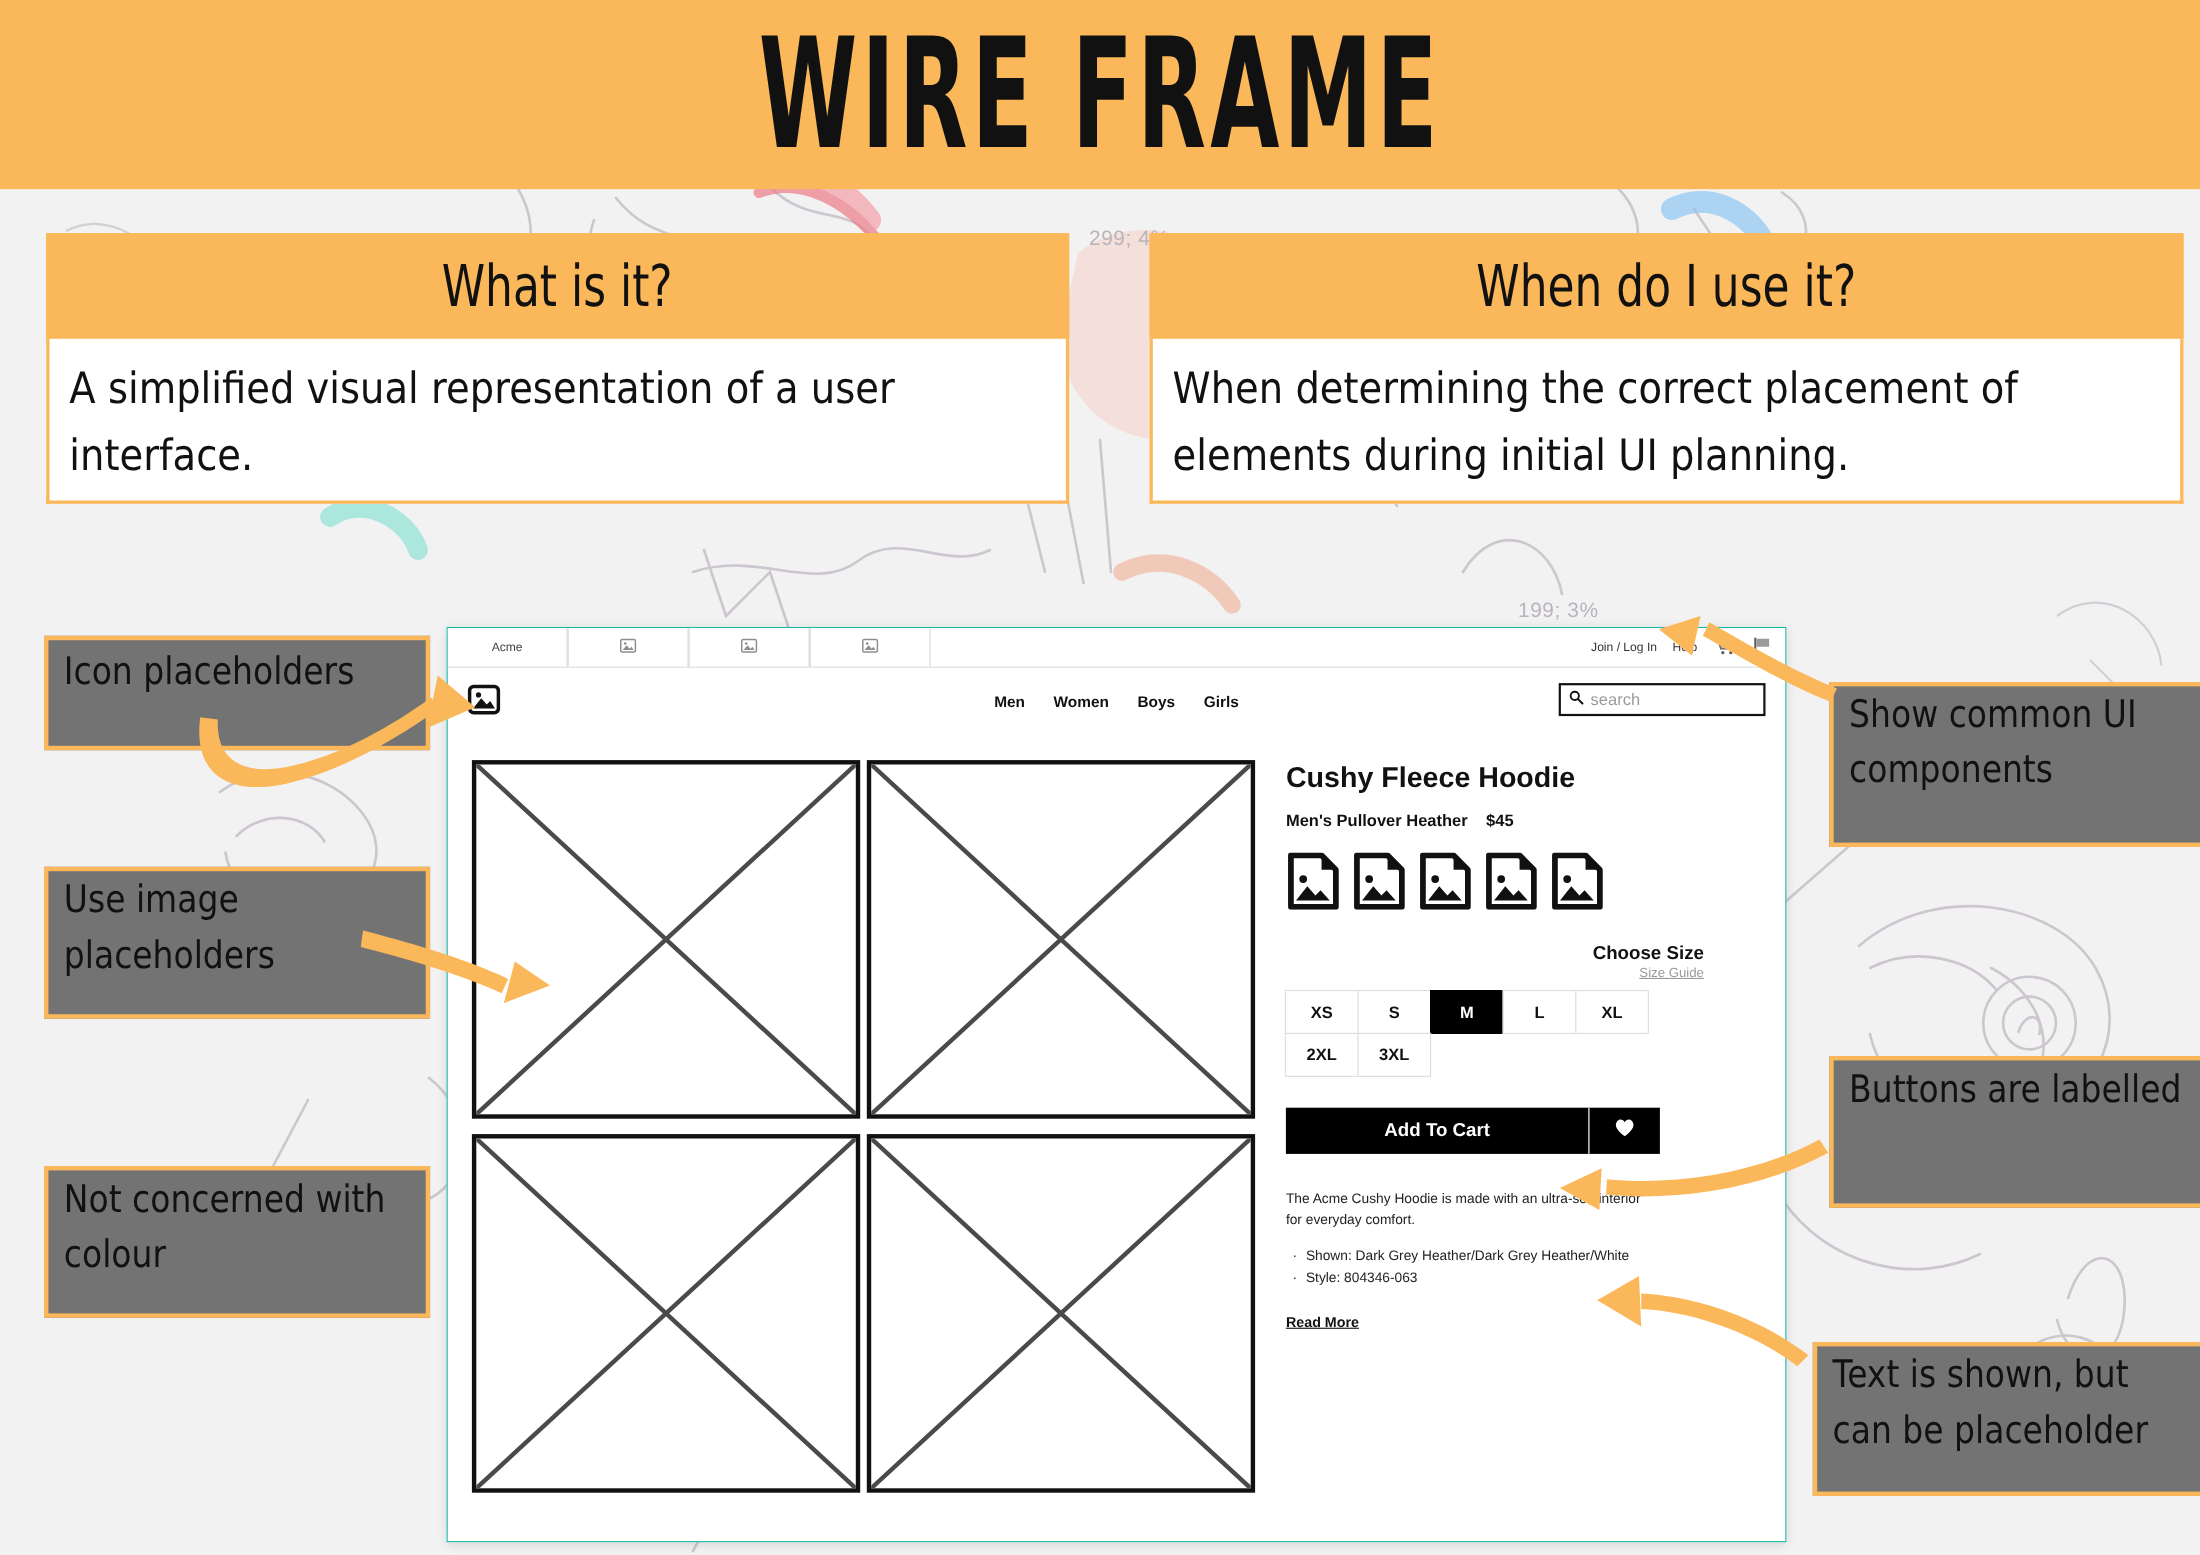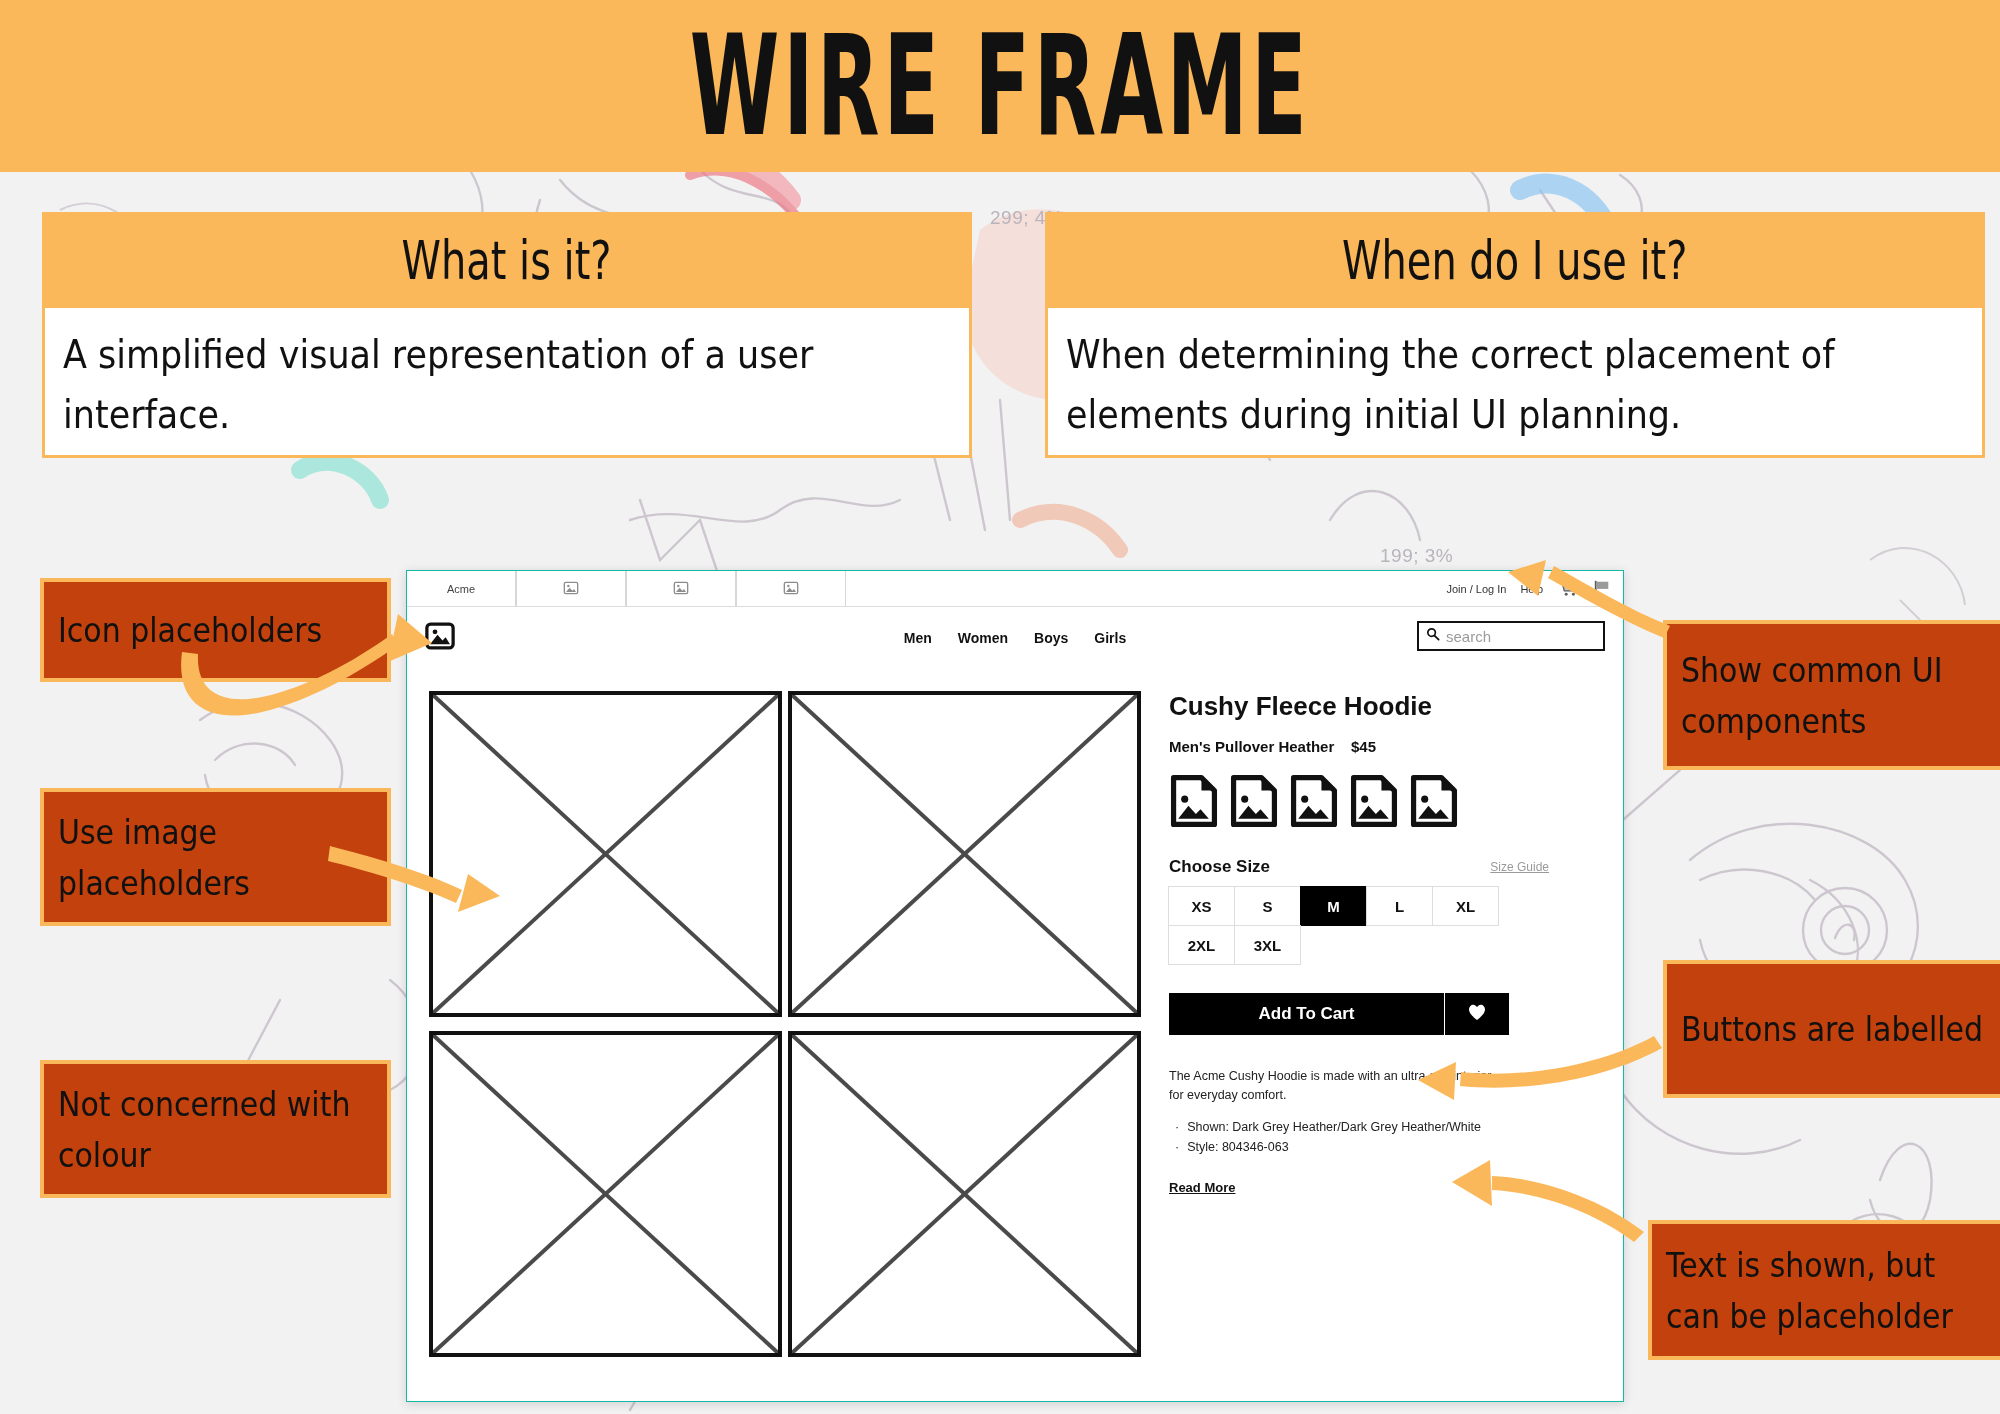--- a/index.html
+++ b/index.html
@@ -47,23 +47,23 @@
     display:block;font-size:35px;line-height:1.55;color:#111;
     font-family:"DejaVu Sans", sans-serif;
     transform:scaleY(1.12);transform-origin:left top;
   }
 
   #card-what{left:42px;top:212px;width:930px;}
   #card-when{left:1045px;top:212px;width:940px;}
 
   
   .callout{
-    position:absolute;z-index:9;background:#c2410c;
+    position:absolute;z-index:9;background:#737373;
     border:4px solid #fbb85a;
-    display:flex;align-items:center;
+    display:flex;
     padding:10px 14px;
   }
   .callout span{
     font-size:30px;line-height:1.45;color:#111;
     font-family:"DejaVu Sans", sans-serif;
     transform:scaleY(1.15);transform-origin:left center;
   }
   #callout-icon-ph{left:40px;top:578px;width:315px;height:76px;}
   #callout-image-ph{left:40px;top:788px;width:315px;height:110px;}
   #callout-colour{left:40px;top:1060px;width:315px;height:110px;}
@@ -110,21 +110,21 @@
   #gallery{display:grid;grid-template-columns:345px 345px;gap:14px;}
   .img-ph{width:345px;height:318px;border:4px solid #111;background:#fff;position:relative;}
   .img-ph svg{display:block;width:100%;height:100%;}
 
   #details{padding-left:36px;width:380px;}
   #product-title{font-size:26px;font-weight:bold;color:#111;margin:0 0 16px 0;}
   #product-sub{font-size:15px;font-weight:bold;color:#111;margin-bottom:20px;}
   #thumbs{display:flex;gap:10px;margin-bottom:30px;}
   .thumb{width:50px;height:52px;}
 
-  #size-head{display:flex;align-items:center;justify-content:space-between;margin-bottom:10px;}
+  #size-head{display:flex;align-items:flex-end;justify-content:space-between;margin-bottom:10px;flex-direction:column;}
   #size-label{font-size:17px;font-weight:bold;color:#111;}
   #size-guide{font-size:12px;color:#9a9a9a;text-decoration:underline;}
   .size-row{display:flex;}
   .size-cell{
     width:65px;height:38px;border:1px solid #ddd;margin:-1px 0 0 -1px;
     display:flex;align-items:center;justify-content:center;
     font-size:15px;font-weight:bold;color:#111;background:#fff;
   }
   .size-cell.selected{background:#000;color:#fff;border-color:#000;}
 

